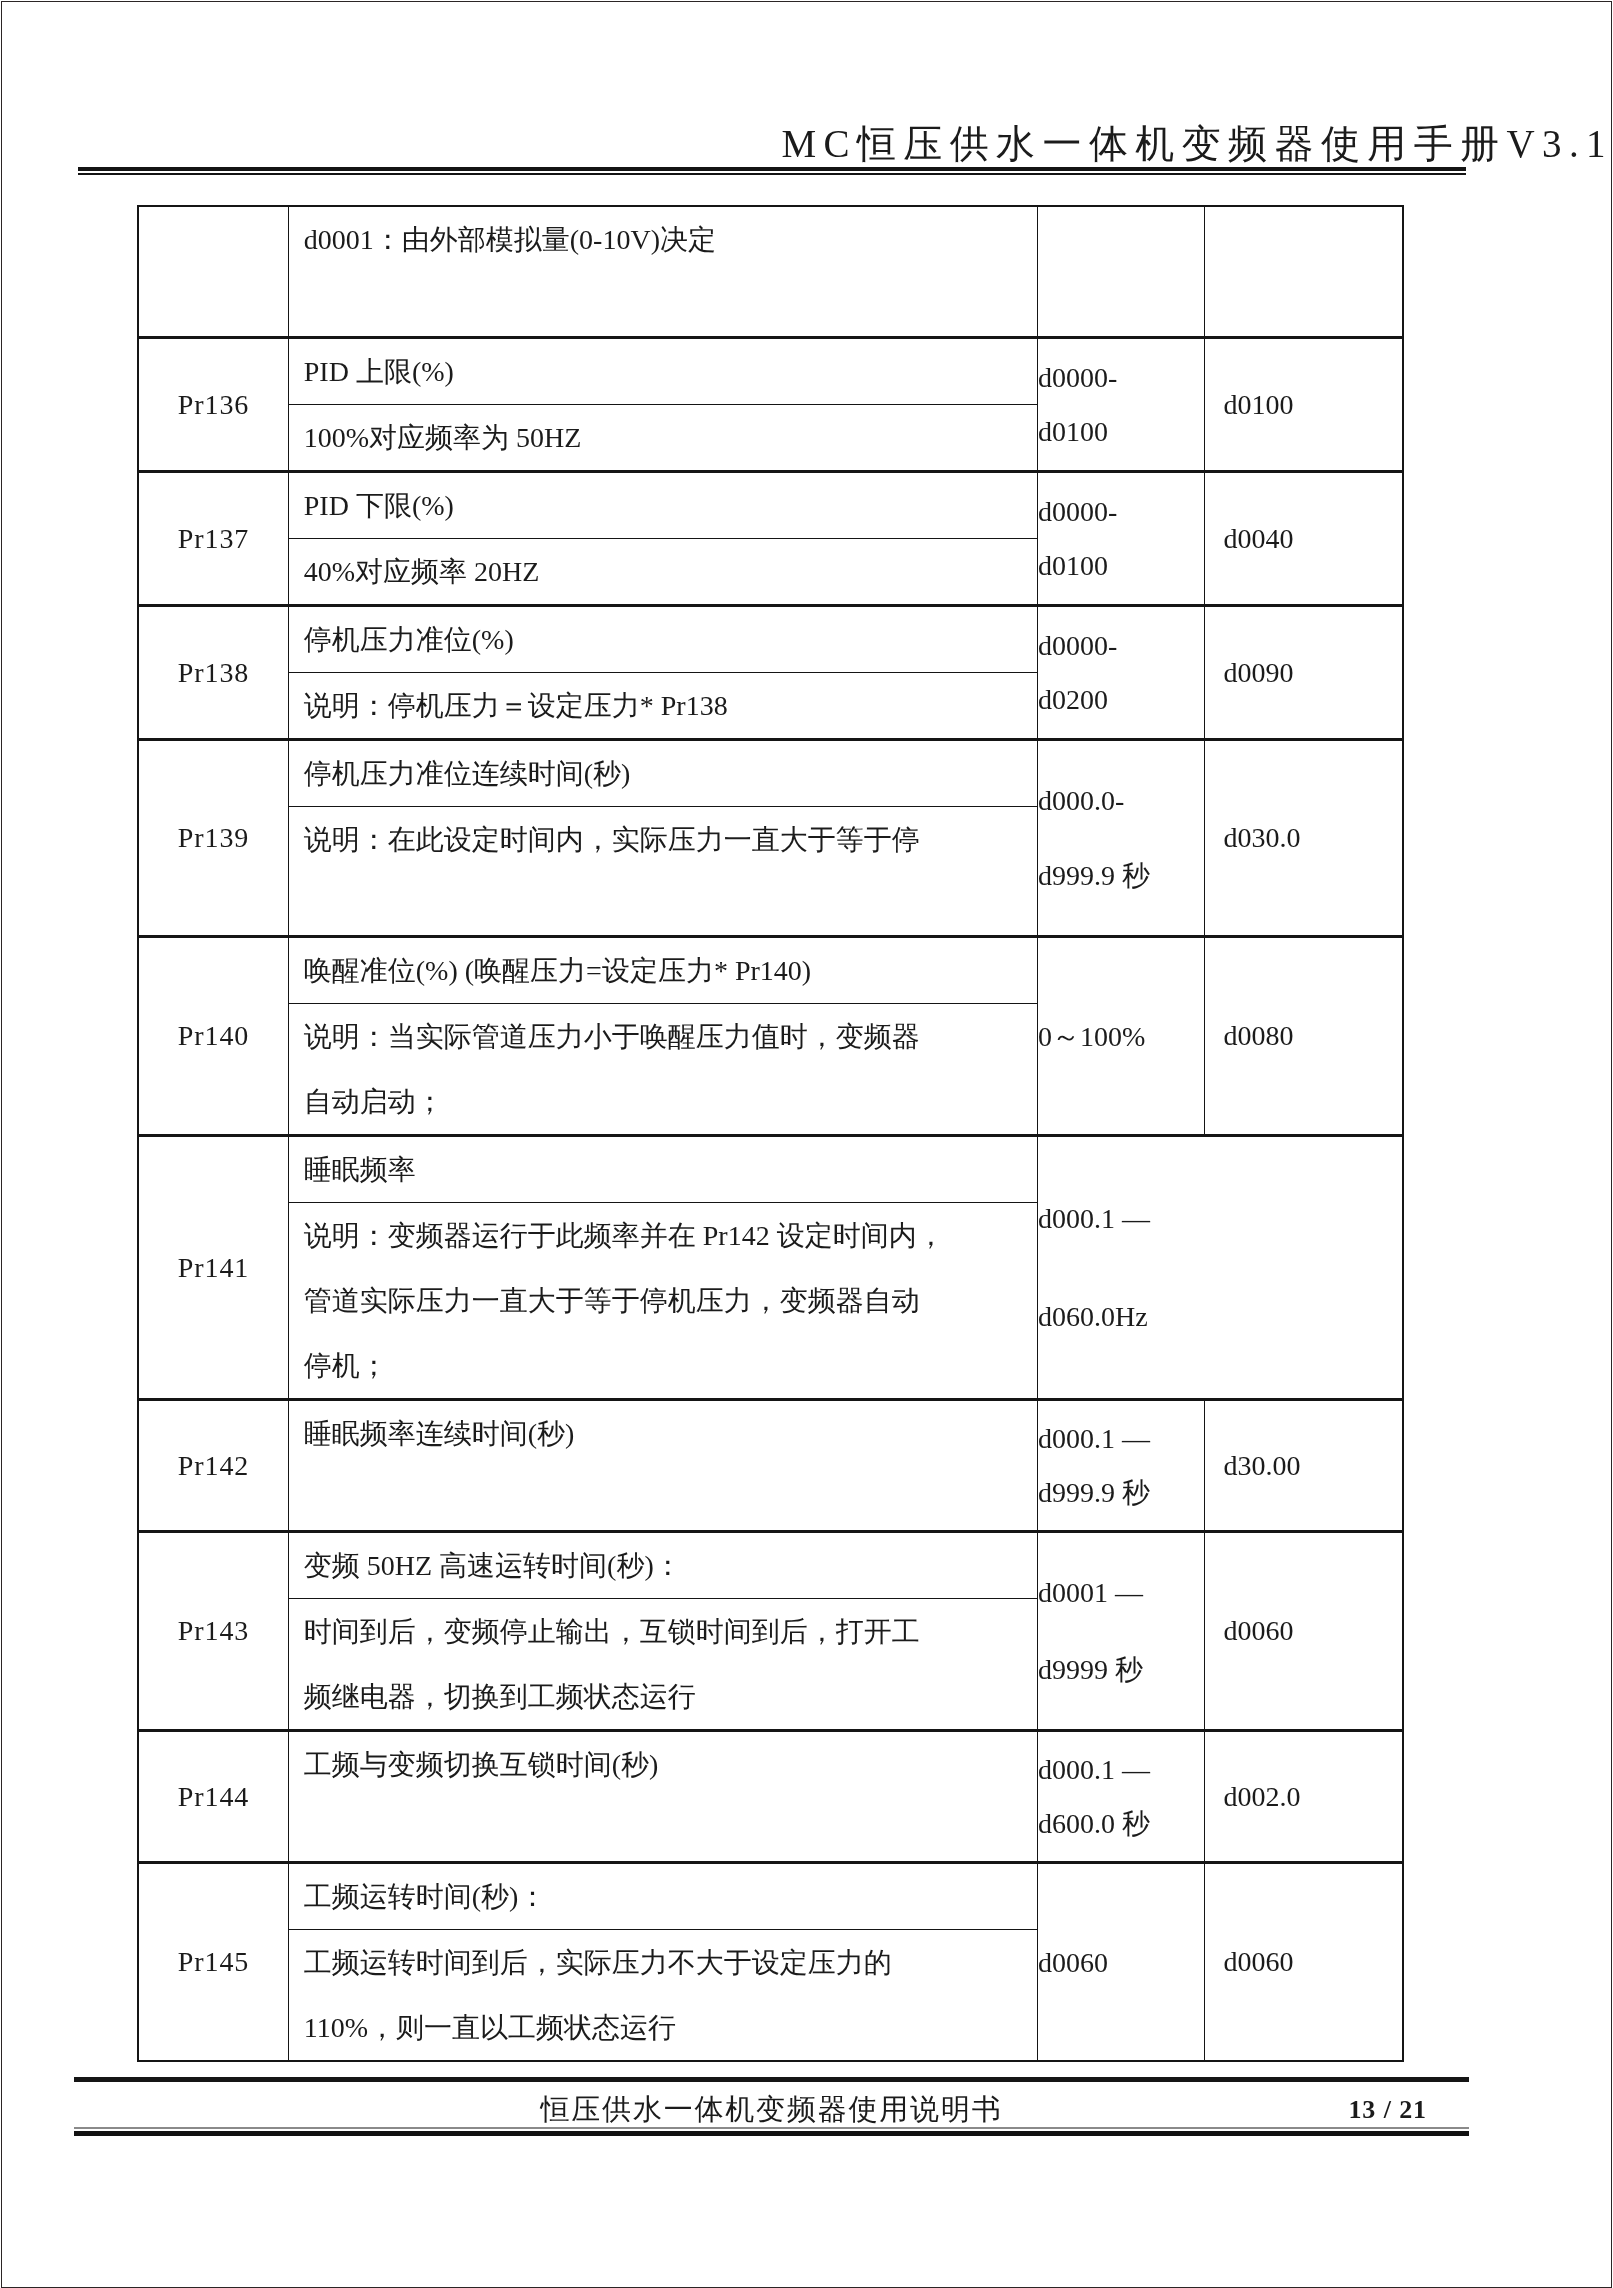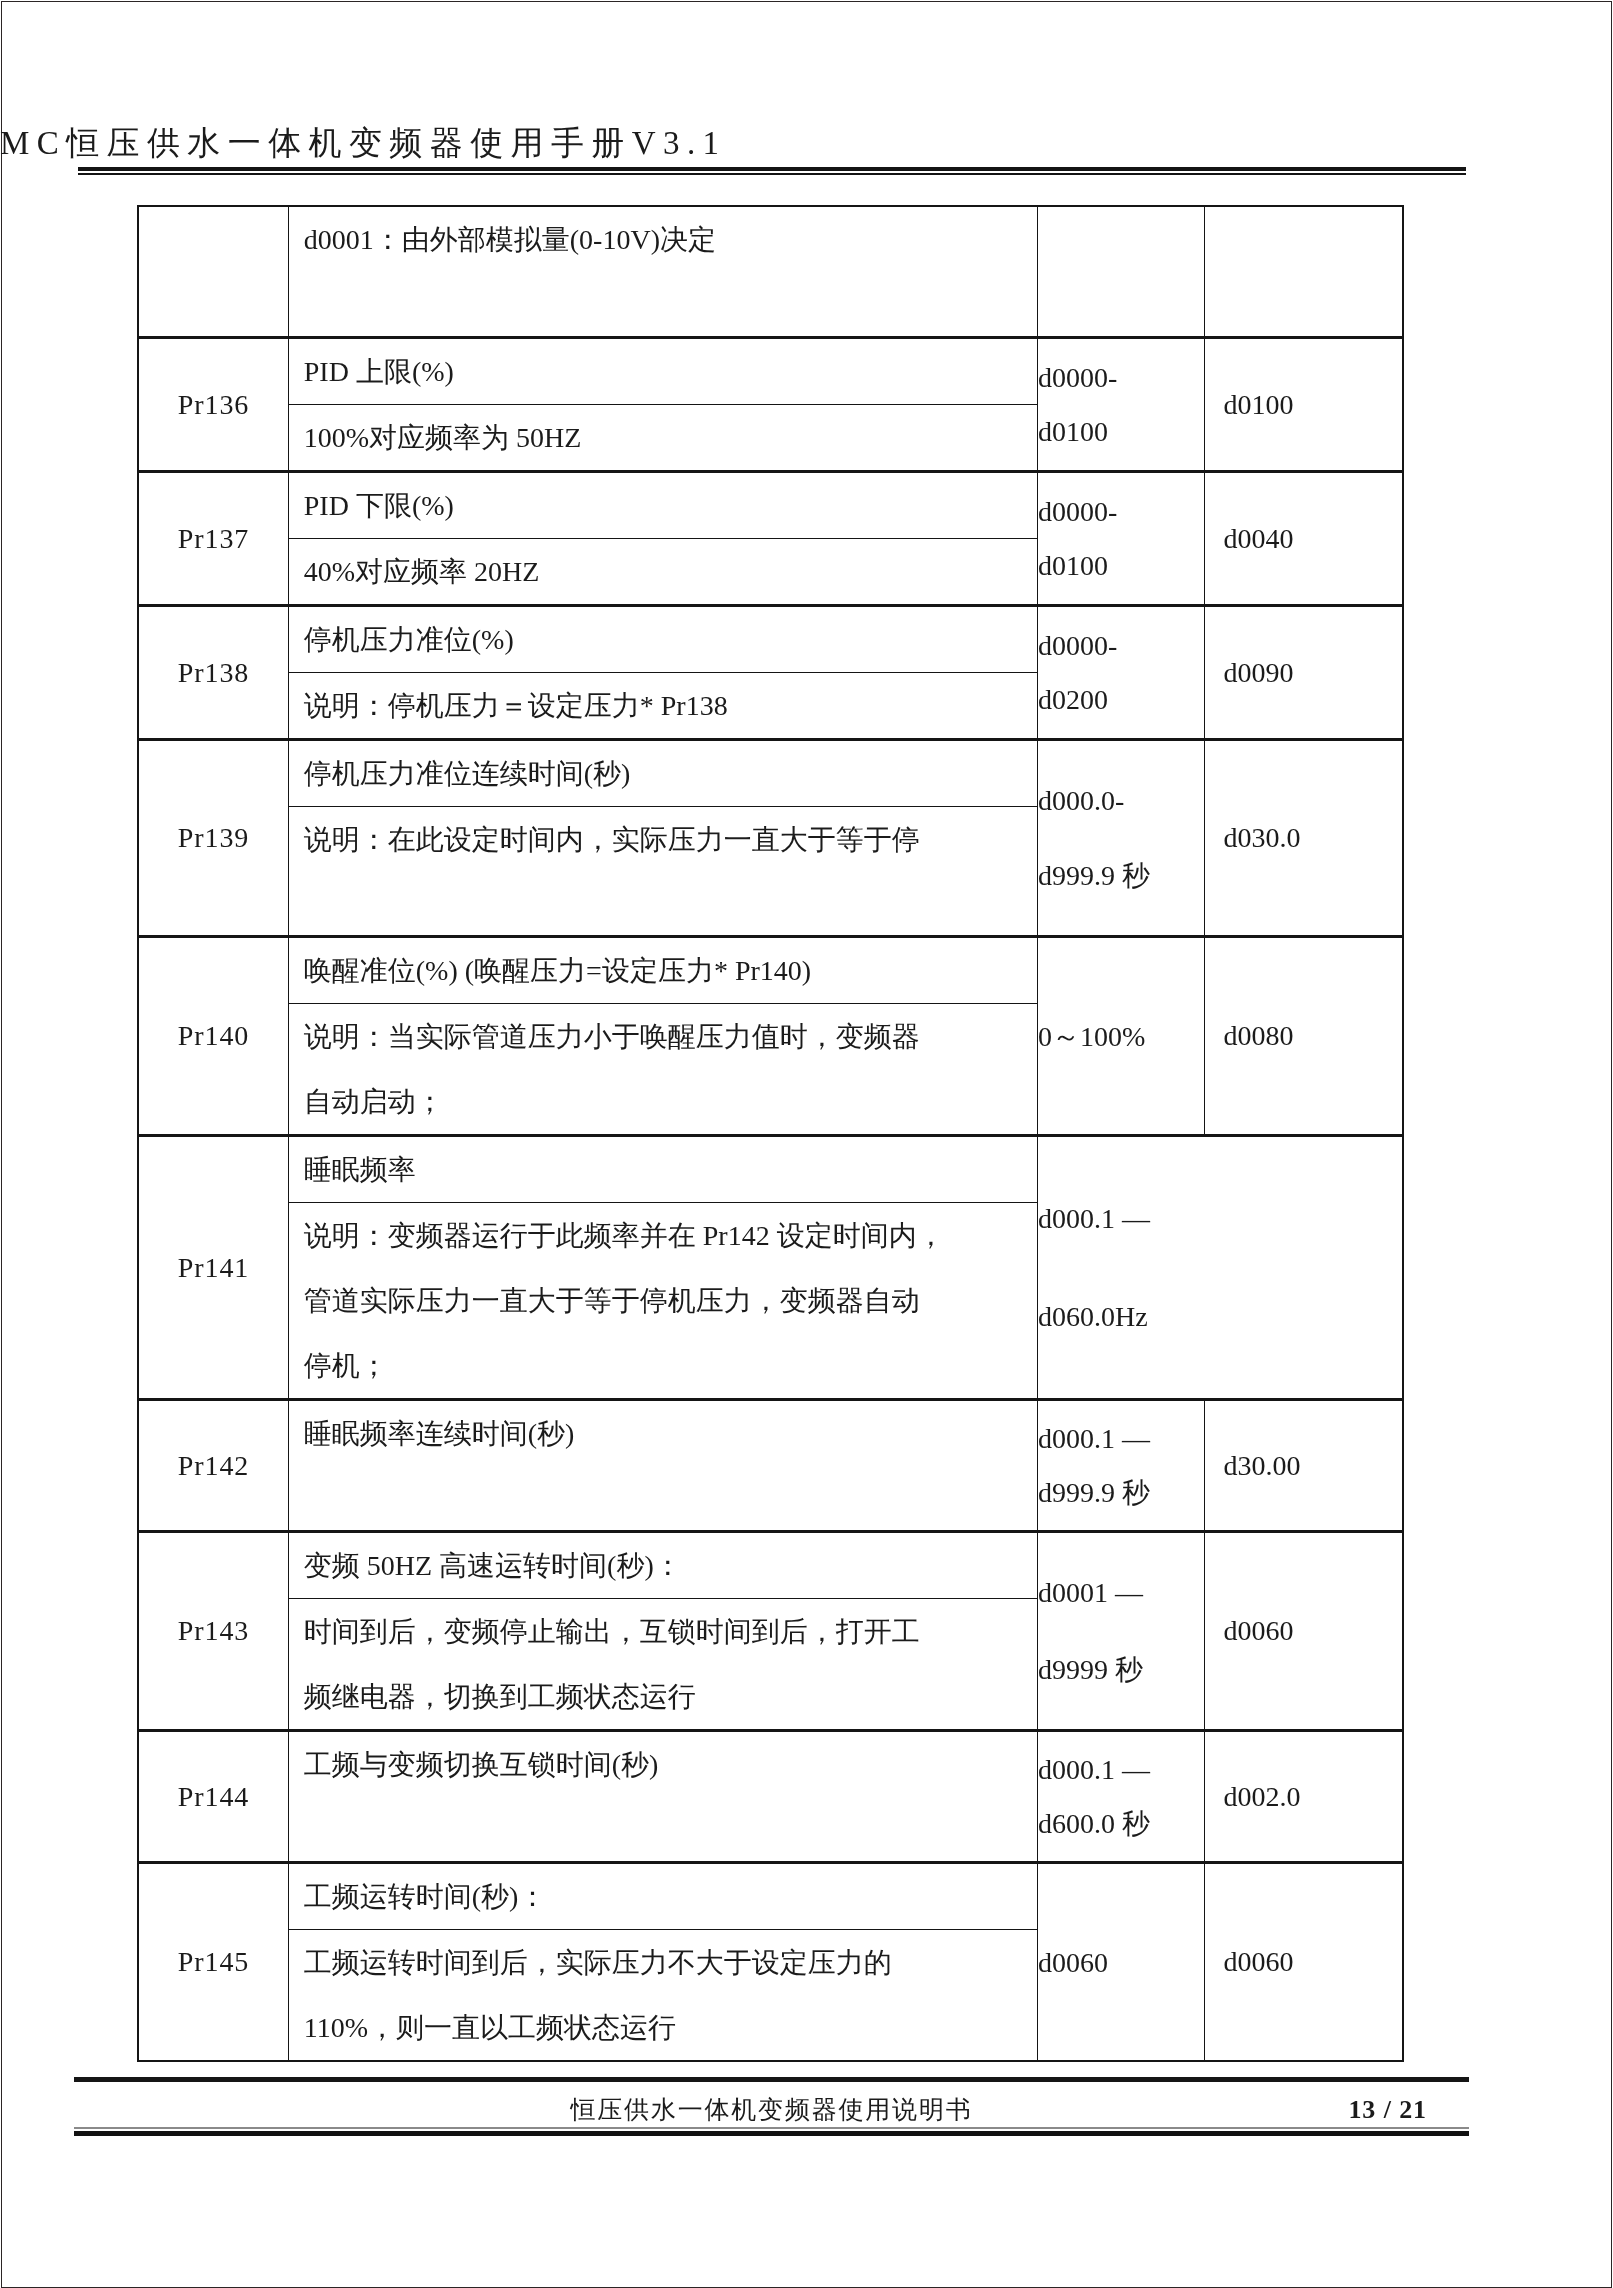--- a/index.html
+++ b/index.html
@@ -6,21 +6,21 @@
   html,body { margin:0; padding:0; background:#e8e8e8; }
   .page {
     position:relative; width:1613px; height:2289px; background:#ffffff;
     font-family:"Liberation Serif","DejaVu Serif",serif; color:#1b1b1b; overflow:hidden;
   }
   .page-frame { position:absolute; inset:0.9px; border:1.8px solid #2b2525; pointer-events:none; }
 
   
   .doc-title {
     position:absolute; top:126px; left:0; width:100%;
-    text-align:left; font-size:33px; line-height:35px; letter-spacing:7.4px; white-space:nowrap;
+    text-align:right; font-size:39px; line-height:35px; letter-spacing:7.4px; white-space:nowrap;
   }
   .header-rule {
     position:absolute; top:167px; left:78px; width:1388px; height:8.3px;
     background:linear-gradient(#141414 0 3.7px, transparent 3.7px 5.5px, #141414 5.5px 8.3px);
   }
 
   
   .param-table {
     position:absolute; left:137px; top:205px; width:1267px;
     border:2.8px solid #151515; box-sizing:border-box; background:#fff;
@@ -34,21 +34,21 @@
   .desc-block { padding-left:14.8px; }
   .desc-block.split { border-top:1.8px solid #151515; flex:1; }
   .desc-line { line-height:65px; white-space:nowrap; }
   .cell.range { display:flex; flex-direction:column; justify-content:space-evenly; padding-left:0; }
   .range-line { line-height:33px; white-space:nowrap; }
   .cell.dflt { display:flex; align-items:center; padding-left:18.5px; }
 
   
   .footer-rule-top { position:absolute; top:2077px; left:74px; width:1395px; height:4.6px; background:#151515; }
   .doc-footer { position:absolute; top:2091px; left:74px; width:1395px; height:39px; }
-  .footer-title { display:block; width:100%; text-align:center; font-size:25px; line-height:37px; letter-spacing:1.8px; }
+  .footer-title { display:block; width:100%; text-align:center; font-size:29px; line-height:37px; letter-spacing:1.8px; }
   .page-num { position:absolute; right:42px; top:0; font-size:26px; line-height:37px; font-weight:bold; letter-spacing:0.9px; }
   .footer-rule-bottom {
     position:absolute; top:2127px; left:74px; width:1395px; height:9.2px;
     background:linear-gradient(#8a8a8a 0 1.8px, transparent 1.8px 3.7px, #111111 3.7px 9.2px);
   }
 </style>
 </head>
 <body>
 
 <div class="page">

